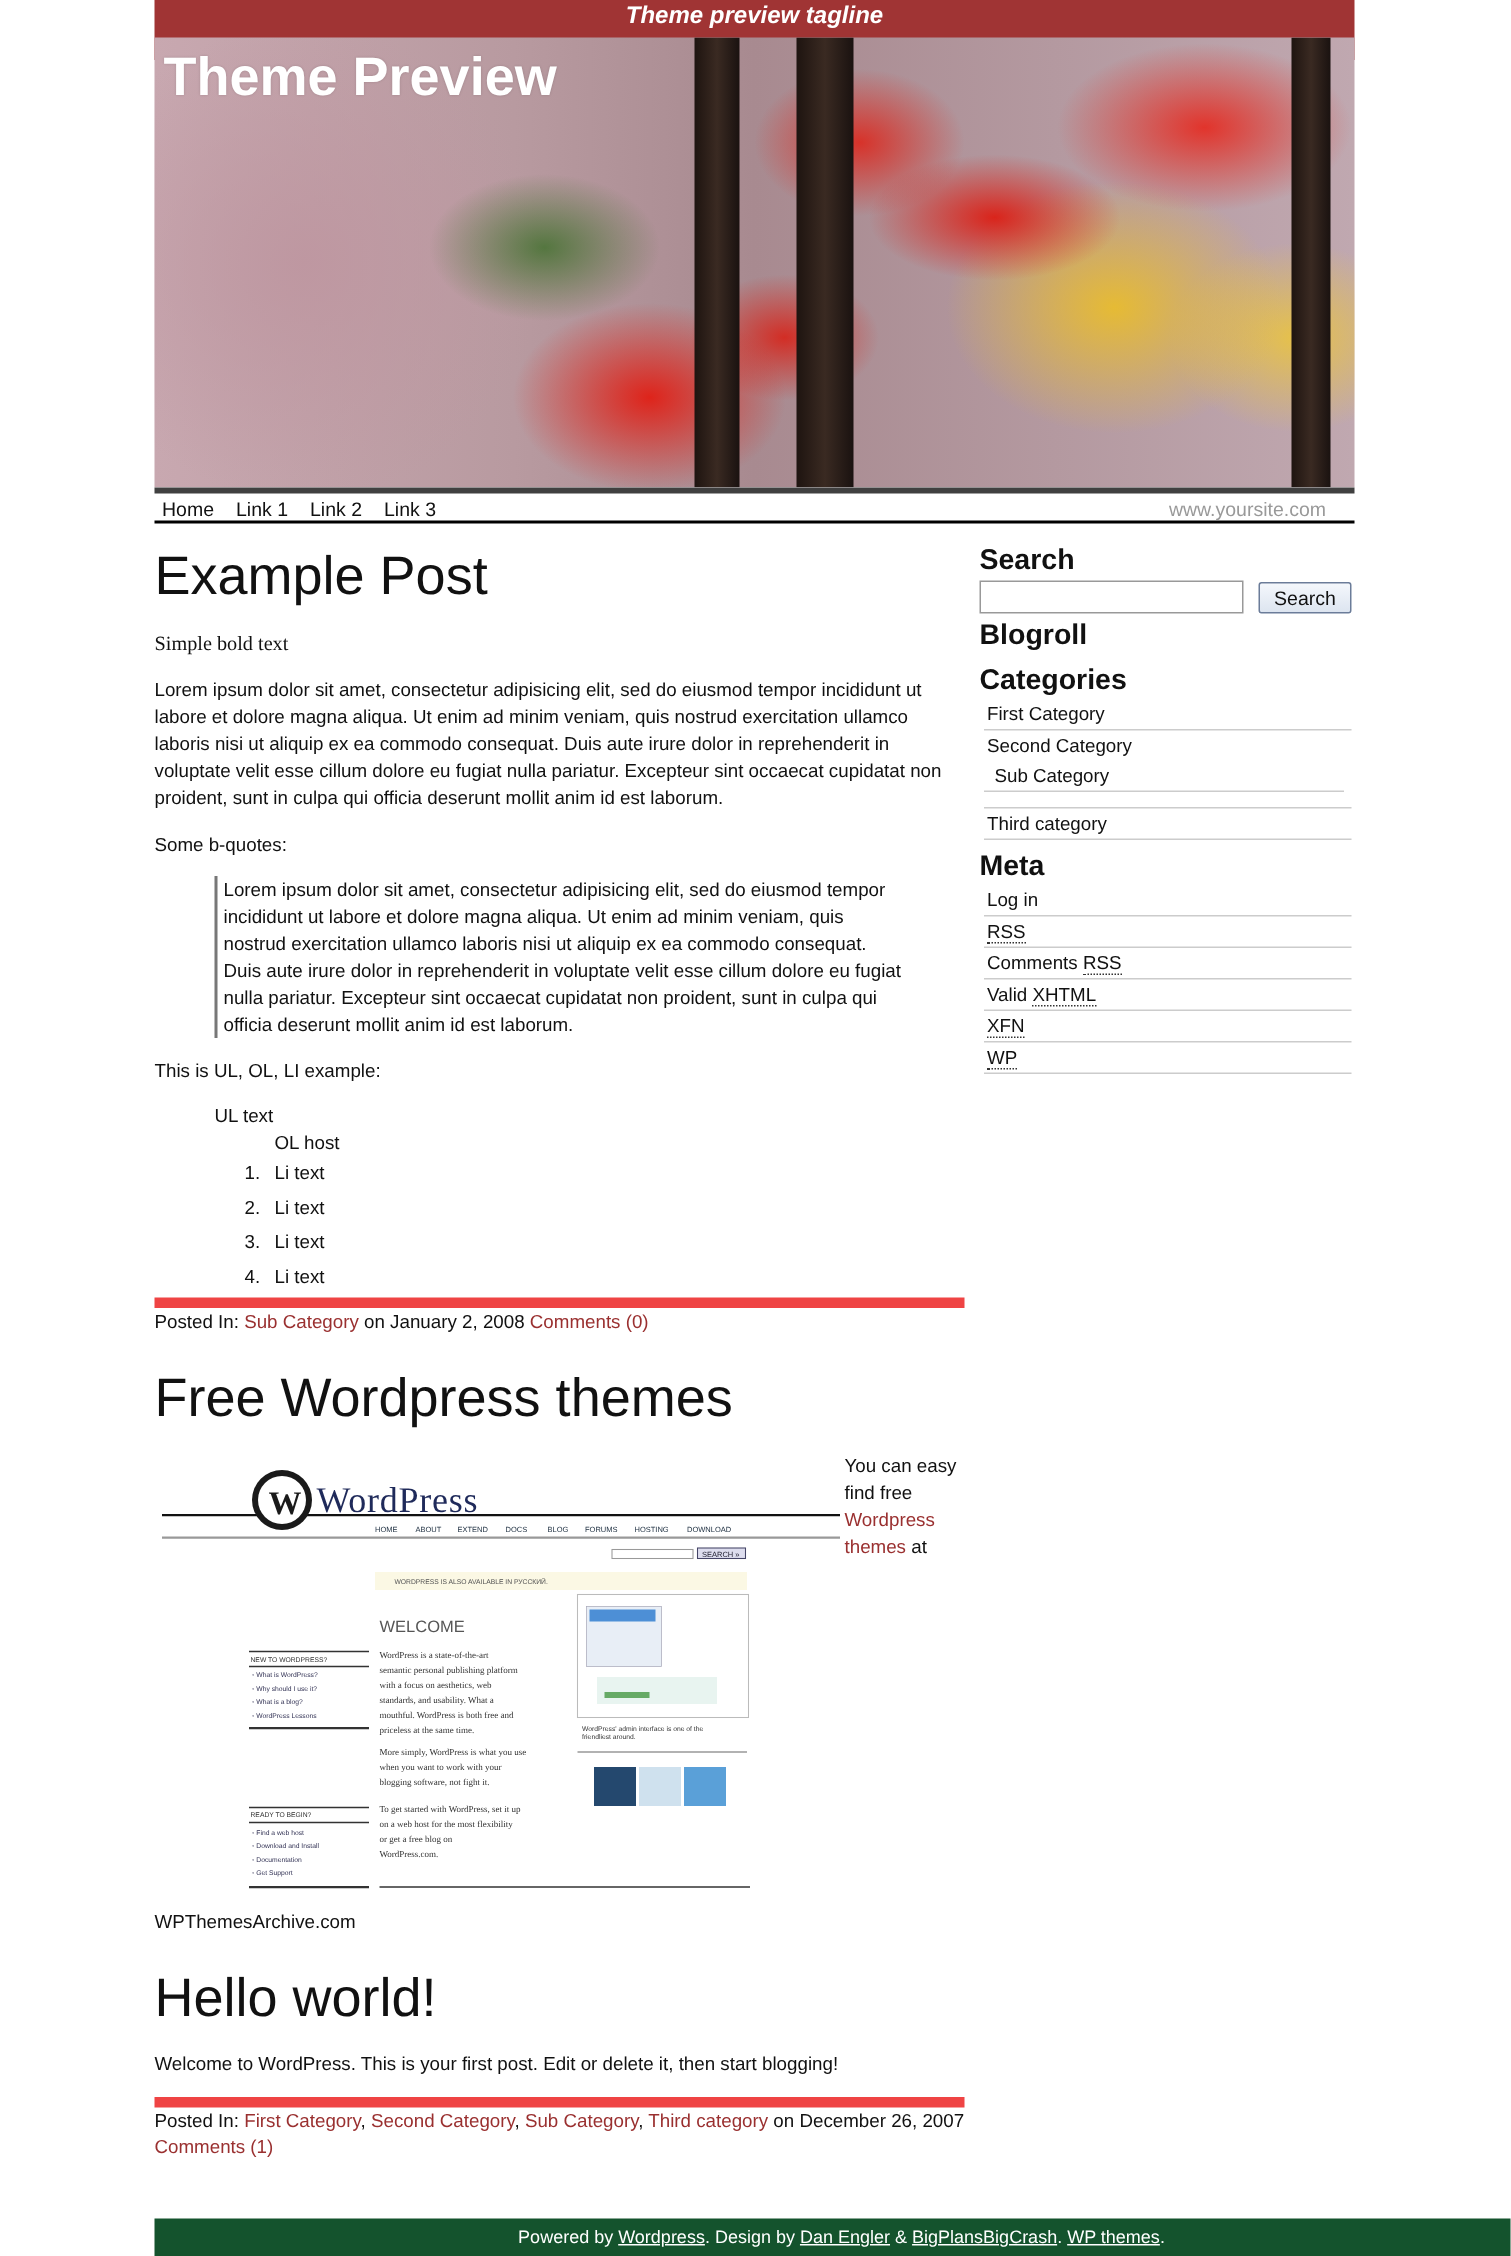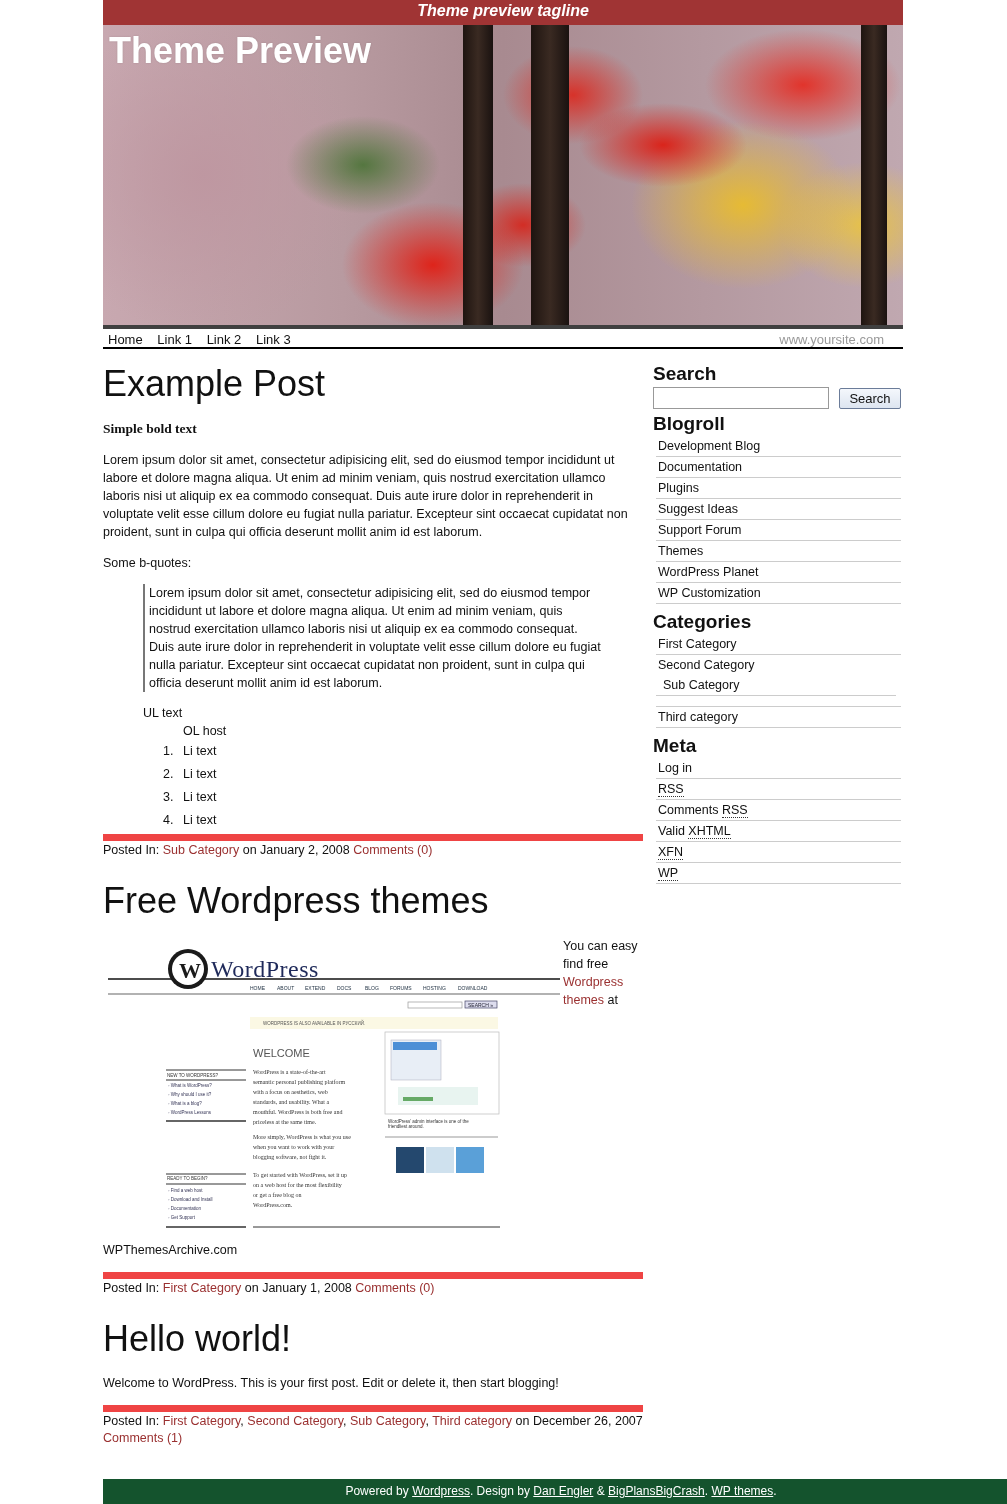--- a/index.html
+++ b/index.html
@@ -37,21 +37,21 @@
     border-top: 4px solid #404040; border-bottom: 2px solid #000; background: #fff;
   }
   #nav-links { position: absolute; left: 5px; top: 3px; font-size: 13px; }
   #nav-links a { color: #111; margin-right: 11px; }
   #site-url { position: absolute; right: 19px; top: 3px; font-size: 13px; color: #999; }
 
   #main { position: absolute; left: 103px; top: 362px; width: 540px; }
   .post-title { font-size: 36px; font-weight: normal; line-height: 44px; color: #111; }
   .post-body { font-size: 12.5px; line-height: 18px; }
   .post-body p { margin-top: 13px; }
-  .bold-line { font-family: "Liberation Serif", serif; font-weight: bold; font-size: 13.5px; margin-top: 14px; }
+  .bold-line { font-family: "Liberation Serif", serif; font-weight: normal; font-size: 13.5px; margin-top: 14px; }
   blockquote {
     margin: 12px 40px 0 40px; padding-left: 4px; border-left: 2px solid #777;
   }
   .ul-block { margin-top: 12px; padding-left: 40px; }
   ol { margin-left: 80px; list-style: none; }
   ol li { line-height: 23px; position: relative; }
   ol li .num { position: absolute; left: -20px; }
   .postmeta {
     border-top: 7px solid #ef4444; margin-top: 2px; padding-top: 1px;
     font-size: 12.5px; line-height: 17px;
@@ -116,20 +116,21 @@
 
 <div id="main">
 
   <div>
     <h2 class="post-title">Example Post</h2>
     <div class="post-body">
       <div class="bold-line">Simple bold text</div>
       <p>Lorem ipsum dolor sit amet, consectetur adipisicing elit, sed do eiusmod tempor incididunt ut labore et dolore magna aliqua. Ut enim ad minim veniam, quis nostrud exercitation ullamco laboris nisi ut aliquip ex ea commodo consequat. Duis aute irure dolor in reprehenderit in voluptate velit esse cillum dolore eu fugiat nulla pariatur. Excepteur sint occaecat cupidatat non proident, sunt in culpa qui officia deserunt mollit anim id est laborum.</p>
       <p>Some b-quotes:</p>
       <blockquote>Lorem ipsum dolor sit amet, consectetur adipisicing elit, sed do eiusmod tempor incididunt ut labore et dolore magna aliqua. Ut enim ad minim veniam, quis nostrud exercitation ullamco laboris nisi ut aliquip ex ea commodo consequat. Duis aute irure dolor in reprehenderit in voluptate velit esse cillum dolore eu fugiat nulla pariatur. Excepteur sint occaecat cupidatat non proident, sunt in culpa qui officia deserunt mollit anim id est laborum.</blockquote>
+      <p>This is UL, OL, LI example:</p>
       <div class="ul-block">UL text</div>
       <div style="padding-left:80px;">OL host</div>
       <ol>
         <li><span class="num">1.</span><span>Li text</span></li>
         <li><span class="num">2.</span><span>Li text</span></li>
         <li><span class="num">3.</span><span>Li text</span></li>
         <li><span class="num">4.</span><span>Li text</span></li>
       </ol>
     </div>
     <div class="postmeta">
@@ -216,26 +217,20 @@
           <line x1="145" y1="290" x2="392" y2="290" stroke="#333" stroke-width="1"></line>
         </svg>
       </div>
       <div id="side-text">
         <span>You can easy find free</span>
         <a href="#" class="red-link">Wordpress themes</a>
         <span>at</span>
       </div>
     </div>
     <div class="post-body" style="margin-top:2px;">WPThemesArchive.com</div>
-    <div class="postmeta" style="margin-top:13px;">
-      <span>Posted In:</span>
-      <a href="#">First Category</a>
-      <span>on January 1, 2008</span>
-      <a href="#">Comments (0)</a>
-    </div>
   </div>
 
   <div style="margin-top:20px;">
     <h2 class="post-title">Hello world!</h2>
     <div class="post-body">
       <p>Welcome to WordPress. This is your first post. Edit or delete it, then start blogging!</p>
     </div>
     <div class="postmeta" style="margin-top:13px;">
       <span>Posted In:</span>
       <a href="#">First Category</a>,
@@ -252,30 +247,20 @@
   <div>
     <h3 class="widget-title">Search</h3>
     <div id="search-row">
       <input id="search-input" type="text" placeholder="" style="">
       <button id="search-button">Search</button>
     </div>
   </div>
 
   <div style="margin-top:3px;">
     <h3 class="widget-title">Blogroll</h3>
-    <ul class="widget-list">
-      <li><a href="#">Development Blog</a></li>
-      <li><a href="#">Documentation</a></li>
-      <li><a href="#">Plugins</a></li>
-      <li><a href="#">Suggest Ideas</a></li>
-      <li><a href="#">Support Forum</a></li>
-      <li><a href="#">Themes</a></li>
-      <li><a href="#">WordPress Planet</a></li>
-      <li><a href="#">WP Customization</a></li>
-    </ul>
   </div>
 
   <div style="margin-top:6px;">
     <h3 class="widget-title">Categories</h3>
     <ul class="widget-list">
       <li><a href="#">First Category</a></li>
       <li style="border-bottom:none;"><a href="#">Second Category</a></li>
       <li class="sub"><a href="#">Sub Category</a></li>
       <li class="spacer"></li>
       <li><a href="#">Third category</a></li>

